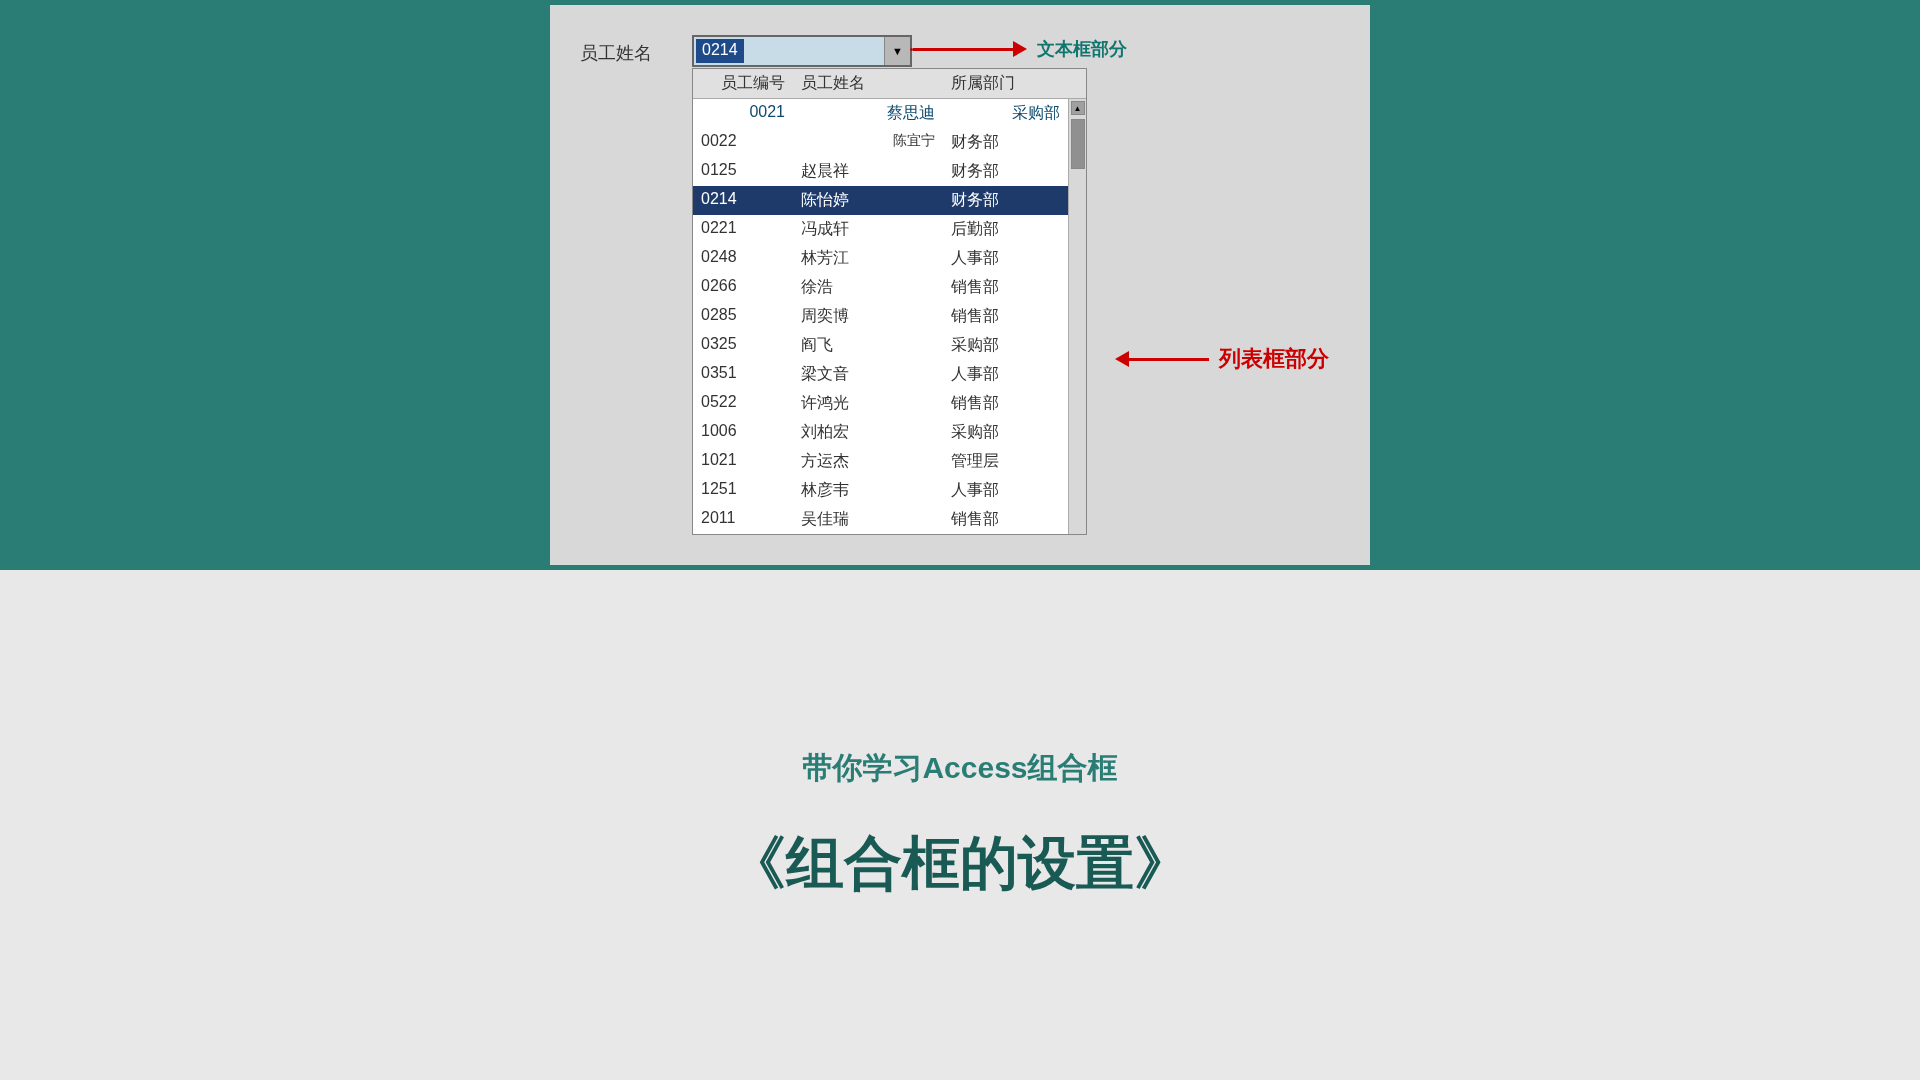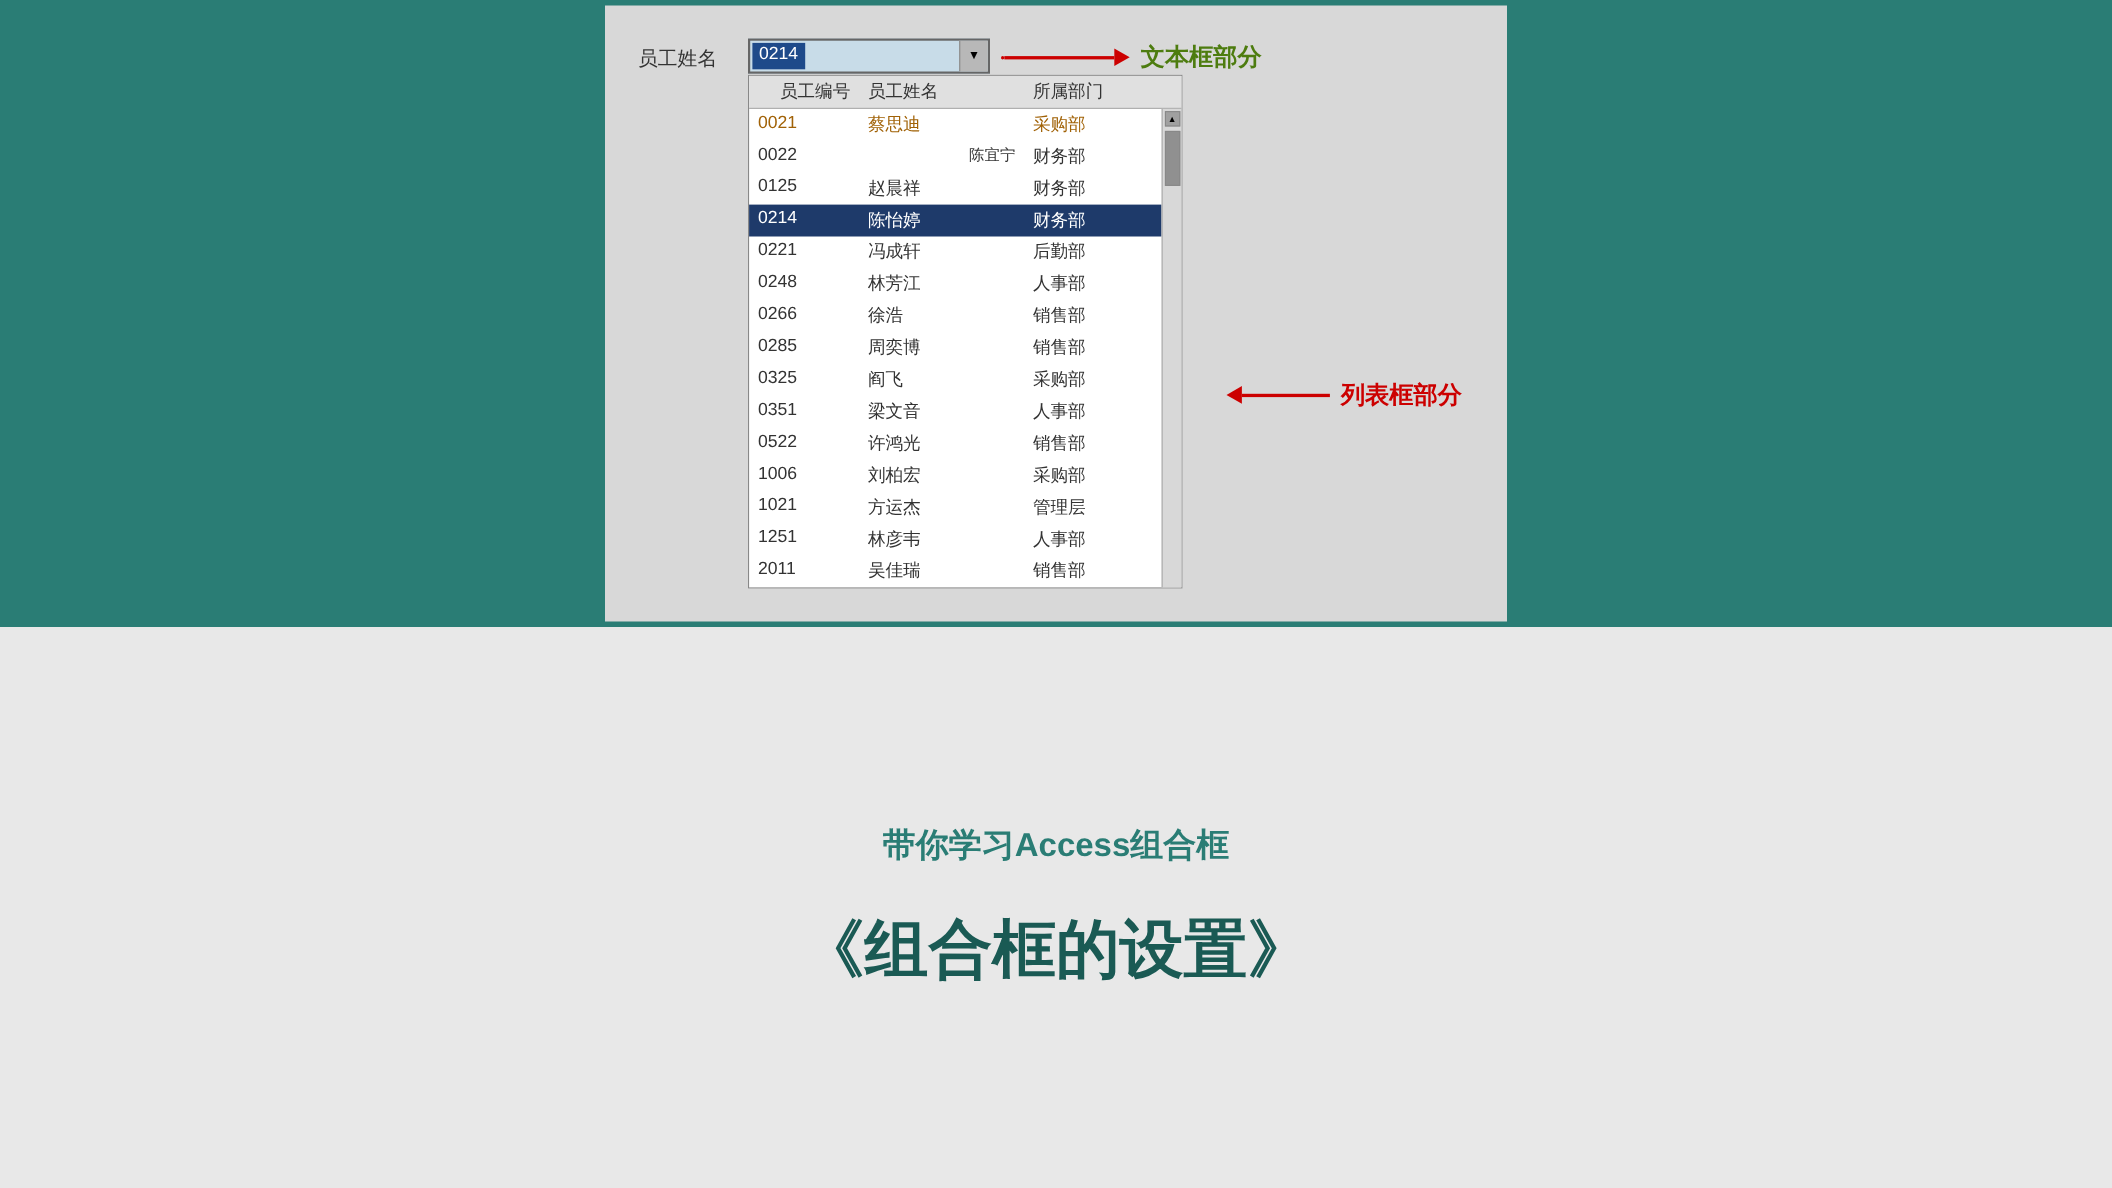--- a/index.html
+++ b/index.html
@@ -37,21 +37,21 @@
       background: #d8d8d8;
       width: 820px;
       padding: 30px 30px 30px 30px;
       position: relative;
     }
 
     
     .field-row {
       display: flex;
       align-items: flex-start;
-      gap: 20px;
+      gap: 32px;
       position: relative;
     }
 
     .field-label {
       font-size: 18px;
       color: #333;
       padding-top: 6px;
       white-space: nowrap;
       min-width: 80px;
     }
@@ -94,21 +94,21 @@
 
           <div style="display:flex; background:#e0e0e0; border-bottom:1px solid #aaa;">
             <div class="listbox-cell" style="width:100px; font-size:16px; color:#333; padding:4px 8px;text-align:right;">员工编号</div>
             <div class="listbox-cell" style="width:150px; font-size:16px; color:#333; padding:4px 8px;">员工姓名</div>
             <div class="listbox-cell" style="flex:1; font-size:16px; color:#333; padding:4px 8px;">所属部门</div>
           </div>
 
           <div style="position:relative; display:flex;">
             <div style="flex:1;" id="listbox-rows">
 
-            <div style="display: flex; padding: 2px 0px; color: #a16207;">
+            <div style="display: flex; padding: 2px 0px; color: #0c4a6e; text-align: right;">
                   <div style="width: 100px; padding: 2px 8px; font-size: 16px;">0021</div>
                   <div style="width: 150px; padding: 2px 8px; font-size: 16px;">蔡思迪</div>
                   <div style="flex: 1 1 0%; padding: 2px 8px; font-size: 16px;">采购部</div>
                 </div>
                 <div style="display: flex; padding: 2px 0px; color: rgb(51, 51, 51);">
                   <div style="width: 100px; padding: 2px 8px; font-size: 16px;">0022</div>
                   <div style="width: 150px; padding: 2px 8px; font-size: 14px; text-align: right;">陈宜宁</div>
                   <div style="flex: 1 1 0%; padding: 2px 8px; font-size: 16px;">财务部</div>
                 </div>
                 <div style="display: flex; padding: 2px 0px; color: rgb(51, 51, 51);">
@@ -183,21 +183,21 @@
               <div style="width:14px; height:50px; background:#909090; border:1px solid #888; margin-top:4px;"></div>
             </div>
           </div>
         </div>
       </div>
 
       <div style="position:absolute; left:330px; top:2px; display:flex; align-items:center; gap:0;">
         <div style="width:3px; height:3px; background:#cc0000; border-radius:50%;"></div>
         <div style="width:100px; height:3px; background:#cc0000;"></div>
         <div style="width:0;height:0;border-top:8px solid transparent;border-bottom:8px solid transparent;border-left:14px solid #cc0000;"></div>
-        <span style="font-size:22px; color:#4d7c0f; font-weight:bold; margin-left:10px; white-space:nowrap;">文本框部分</span>
+        <span style="font-size:18px; color:#0f766e; font-weight:bold; margin-left:10px; white-space:nowrap;">文本框部分</span>
       </div>
 
       <div style="position:absolute; left:535px; top:309px; display:flex; align-items:center; gap:0;">
         <div style="width:0;height:0;border-top:8px solid transparent;border-bottom:8px solid transparent;border-right:14px solid #cc0000;"></div>
         <div style="width:80px; height:3px; background:#cc0000;"></div>
         <span style="font-size:22px; color:#cc0000; font-weight:bold; margin-left:10px; white-space:nowrap;">列表框部分</span>
       </div>
     </div>
   </div>
 </div>

